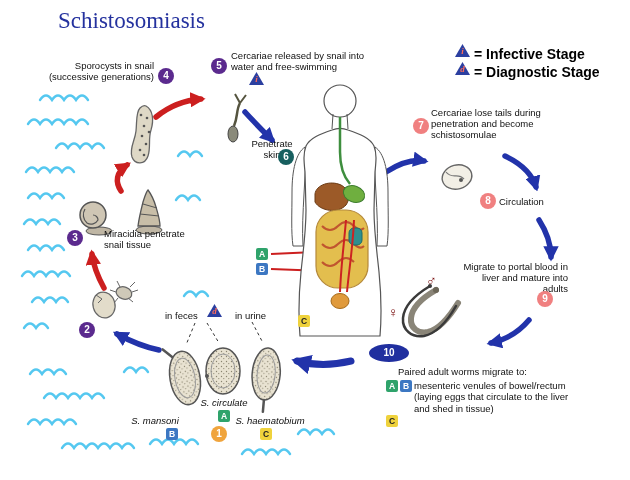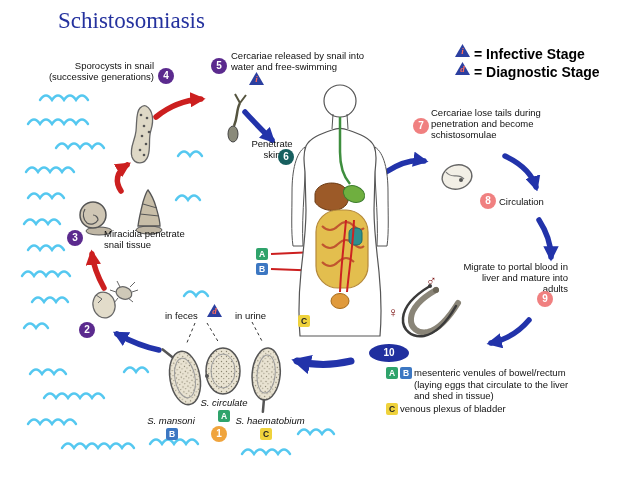--- a/index.html
+++ b/index.html
@@ -232,47 +232,47 @@
   <div class="lbl" style="left:431px;top:107px;width:134px;">Cercariae lose tails during penetration and become schistosomulae</div>
 
   <div class="numc c-pink" style="left:480px;top:193px;">8</div>
   <div class="lbl" style="left:499px;top:196px;width:70px;">Circulation</div>
 
   <div class="lbl right" style="left:454px;top:261px;width:114px;text-align:right;">Migrate to portal blood in liver and mature into adults</div>
   <div class="numc c-pink" style="left:537px;top:291px;">9</div>
 
   <div class="numc c-navy big" style="left:369px;top:344px;">10</div>
   <div class="mig" style="left:386px;top:366px;">
+    <div class="head">Paired adult worms migrate to:</div>
     <div class="row">
       <span class="badge b-a">A</span>
       <span class="badge b-b">B</span>
       <span class="txt">mesenteric venules of bowel/rectum (laying eggs that circulate to the liver and shed in tissue)</span>
     </div>
     <div class="row">
       <span class="badge b-c">C</span>
-      <span class="txt">venous plexus of bladder</span>
     </div>
   </div>
 
   <span class="badge abs b-a" style="left:256px;top:248px;">A</span>
   <span class="badge abs b-b" style="left:256px;top:263px;">B</span>
   <span class="badge abs b-c" style="left:298px;top:315px;">C</span>
 
   <div class="sex" style="left:426px;top:272px;">♂</div>
   <div class="sex" style="left:388px;top:304px;">♀</div>
 
   <div class="lbl" style="left:165px;top:310px;">in feces</div>
   <div class="tri" style="left:207px;top:304px;">
     <span class="shape"></span>
     <span class="sym">d</span>
   </div>
   <div class="lbl" style="left:235px;top:310px;">in urine</div>
 
   <div class="lbl center it" style="left:188px;top:397px;width:72px;">S. circulate</div>
-  <div class="lbl center it" style="left:136px;top:415px;width:70px;">S. mansoni</div>
+  <div class="lbl center it" style="left:120px;top:415px;width:70px;">S. mansoni</div>
   <div class="lbl center it" style="left:226px;top:415px;width:88px;">S. haematobium</div>
 
   <span class="badge abs b-a" style="left:218px;top:410px;">A</span>
   <span class="badge abs b-b" style="left:166px;top:428px;">B</span>
   <div class="numc c-orange" style="left:211px;top:426px;">1</div>
   <span class="badge abs b-c" style="left:260px;top:428px;">C</span>
 
 </div>
 
 </body></html>

